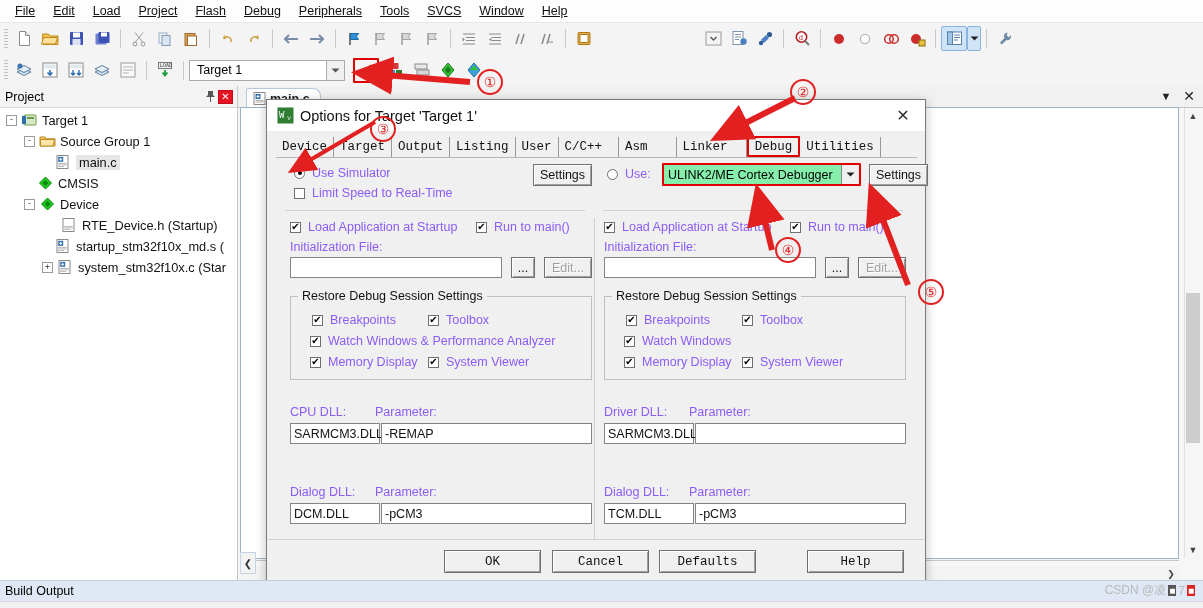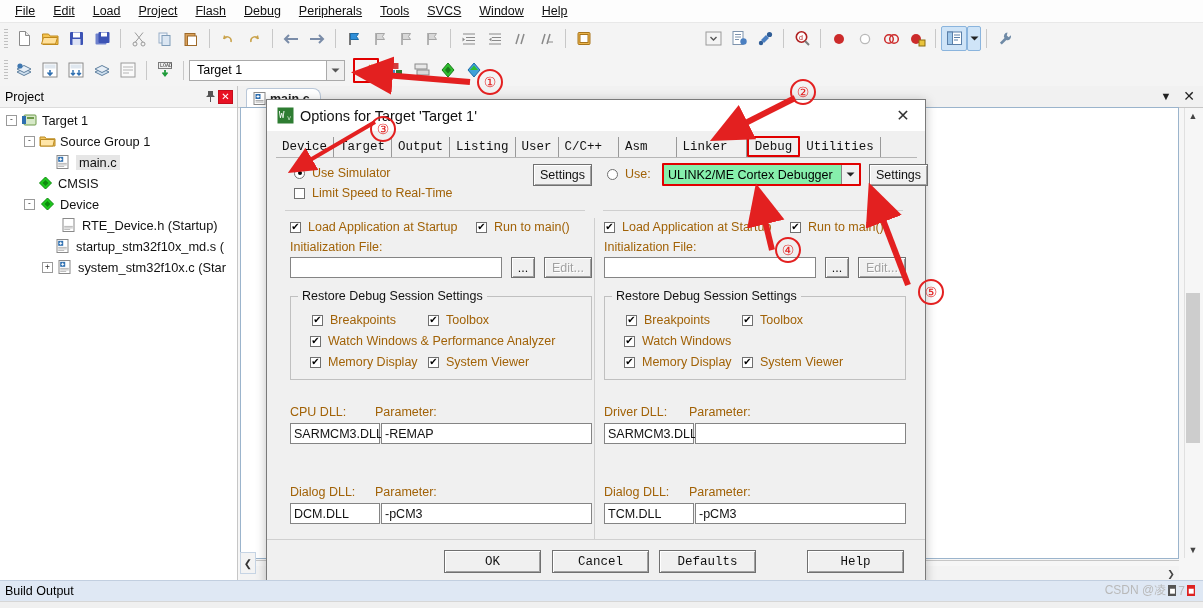--- a/index.html
+++ b/index.html
@@ -98,21 +98,21 @@
        display:inline-flex;align-items:center;justify-content:center;box-sizing:border-box;flex:0 0 auto;}
   .rad.on:after{content:"";width:4px;height:4px;border-radius:50%;background:#000;}
 
   .w95btn{background:#f0f0f0;border:1px solid #707070;box-shadow:inset 1px 1px 0 #fff, inset -1px -1px 0 #a0a0a0;
           display:flex;align-items:center;justify-content:center;font-size:12.5px;color:#111;box-sizing:border-box;}
   .w95btn.dis{color:#a0a0a0;text-shadow:1px 1px 0 #fff;}
   .tfield{background:#fff;border:1px solid #848484;box-sizing:border-box;display:flex;align-items:center;
           padding-left:3px;font-size:12.5px;color:#111;}
   .grp{position:absolute;border:1px solid #c0c0c0;box-sizing:border-box;}
   .grplbl{position:absolute;background:#f0f0f0;padding:0 4px;font-size:12.5px;color:#111;top:-8px;left:7px;}
-  .flabel{font-size:12.5px;color:#a16207;}
+  .flabel{font-size:12.5px;color:#8b5cf6;}
 
   .combo{background:#86efac;border:1px solid #848484;box-sizing:border-box;display:flex;align-items:center;}
   .combo .txt{flex:1;padding-left:4px;font-size:12.5px;}
   .combo .btn{width:17px;height:100%;background:#f0f0f0;border-left:1px solid #848484;
               display:flex;align-items:center;justify-content:center;font-size:8px;}
 
   #dlgfooter{position:absolute;left:0;bottom:0;width:658px;height:45px;background:#f0f0f0;border-top:1px solid #d0d0d0;}
   .footbtn{position:absolute;top:10px;height:23px;font-family:"Liberation Mono","DejaVu Sans Mono",monospace;
            font-size:12.5px;}
 

